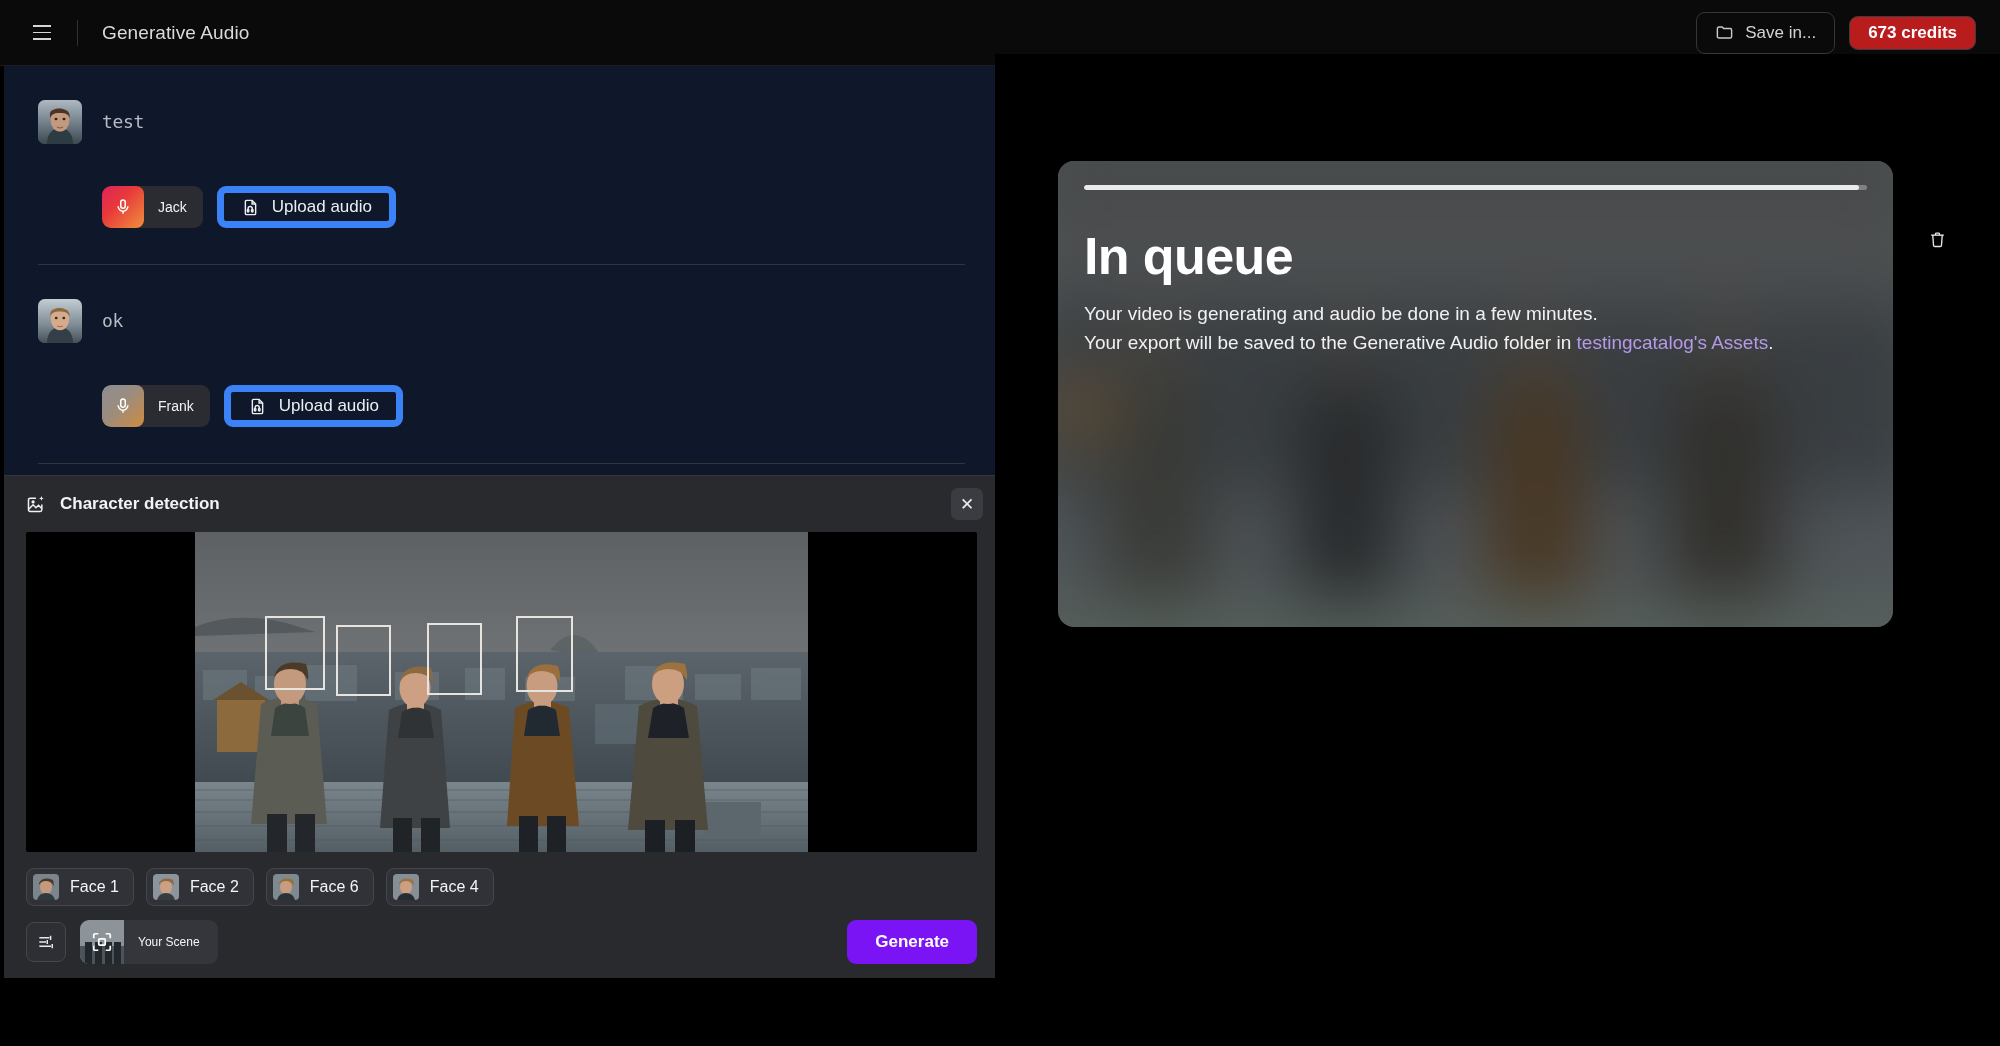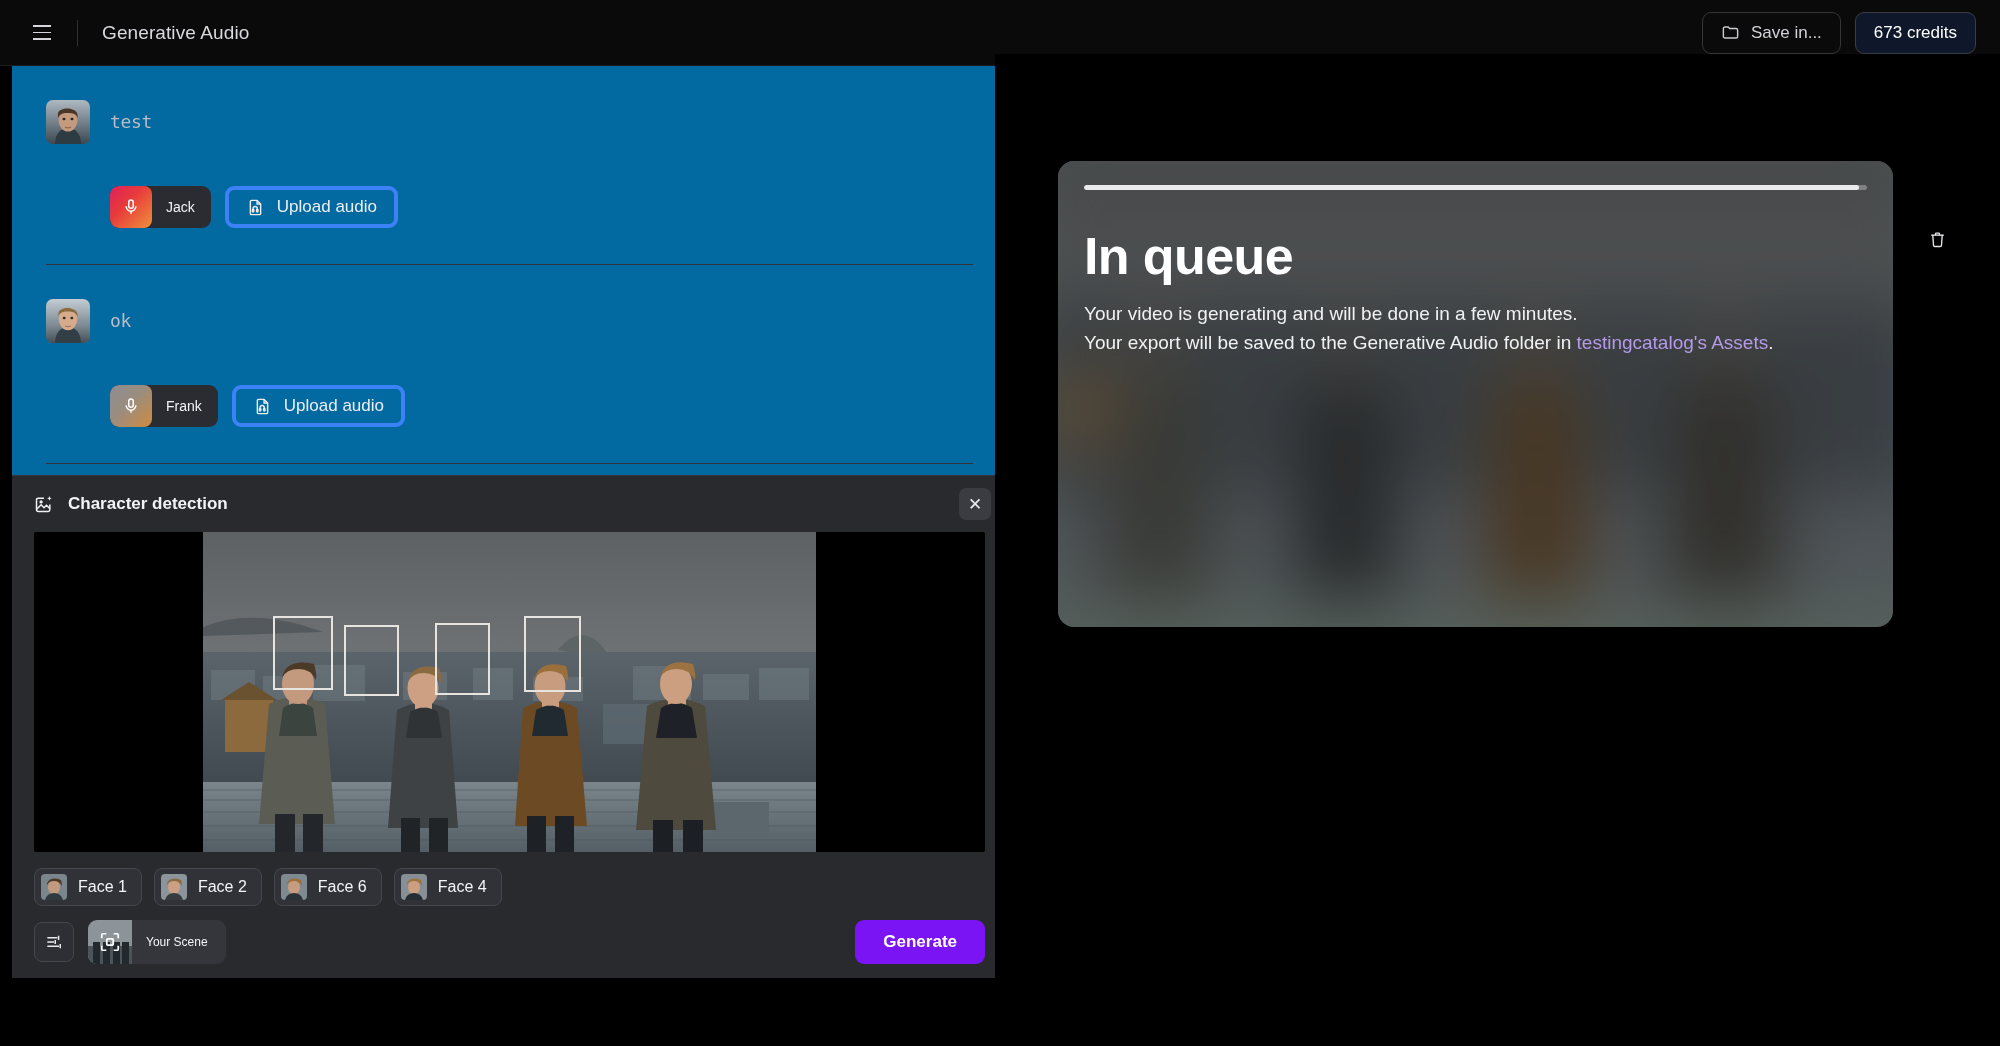--- a/index.html
+++ b/index.html
@@ -32,31 +32,31 @@
     margin-left: auto; margin-right: 24px;
     display: flex; align-items: center; gap: 14px; border-radius: 8px;
   }
   .btn-saveIn {
     height: 42px; padding: 0 18px; border-radius: 9px;
     border: 1px solid #35353a; background: transparent;
     color: #d2d2d8; font-size: 17px;
     display: flex; align-items: center; gap: 11px; cursor: pointer;
   }
   .btn-credits {
-    height: 42px; padding: 0 18px; border-radius: 9px;
-    border: 1px solid #3c3c42; background: #0f172a;
-    color: #ffffff; font-size: 17px; font-weight: normal;
+    height: 34px; padding: 0 18px; border-radius: 9px;
+    border: 1px solid #3c3c42; background: #b91c1c;
+    color: #ffffff; font-size: 17px; font-weight: bold;
     display: flex; align-items: center; cursor: pointer;
   }
 
   
   .leftpanel {
-    position: absolute; top: 66px; left: 12px;
+    position: absolute; top: 66px; left: 4px;
     width: 995px; height: 912px;
-    background: #0369a1;
+    background: #0f172a;
     display: flex; flex-direction: column;
   }
   .script-area {
     height: 432px; overflow: hidden; position: relative;
     padding: 0 34px;
   }
   .script-row { padding-top: 34px; }
   .script-head { display: flex; align-items: flex-start; gap: 20px; }
   .avatar-thumb {
     width: 44px; height: 44px; border-radius: 7px; flex: none;
@@ -75,21 +75,21 @@
   .voice-sq {
     width: 42px; height: 42px; flex: none;
     display: flex; align-items: center; justify-content: center;
     border-radius: 8px;
   }
   .voice-sq.jack { background: linear-gradient(135deg,#e0225c 0%,#e73a3a 40%,#f0903c 100%); }
   .voice-sq.frank { background: linear-gradient(135deg,#8d8d93 0%,#9b8d7e 45%,#cf8b3e 100%); }
   .voice-name { color: #f2f2f5; font-size: 14px; margin-left: 14px; }
   .upload-btn {
     height: 42px; padding: 0 17px; border-radius: 9px;
-    border: 4px solid #3b82f6; background: transparent;
+    border: 7px solid #3b82f6; background: transparent;
     color: #eceef2; font-size: 17px;
     display: flex; align-items: center; gap: 12px; cursor: pointer;
   }
   .hr-sep { height: 1px; background: #32343a; margin: 36px 0 0 0; }
 
   
   .cd-panel {
     flex: 1; background: #282a2e; display: flex; flex-direction: column;
     border-top: 1px solid #35373d;
   }
@@ -500,21 +500,21 @@
       <ellipse cx="220" cy="156" rx="15" ry="19" fill="#6a6256"></ellipse>
       <ellipse cx="347" cy="154" rx="15" ry="19" fill="#6e6354"></ellipse>
       <ellipse cx="473" cy="152" rx="16" ry="20" fill="#6b6256"></ellipse>
     </svg>
     <div class="vc-overlay">
       <div class="progress-track">
         <div class="progress-fill" style="width: 99%;"></div>
       </div>
       <div class="vc-title">In queue</div>
       <div class="vc-sub">
-        <div>Your video is generating and will be done in a few minutes.</div>
+        <div>Your video is generating and audio be done in a few minutes.</div>
         <div>
           <span>Your export will be saved to the Generative Audio folder in </span><a class="vc-link">testingcatalog's Assets</a><span>.</span>
         </div>
       </div>
     </div>
   </div>
 
   <div class="trash-btn">
     <svg width="19" height="19" viewBox="0 0 24 24" fill="none" stroke="#e6e6ea" stroke-width="1.7">
       <path d="M4 6.5h16"></path>

